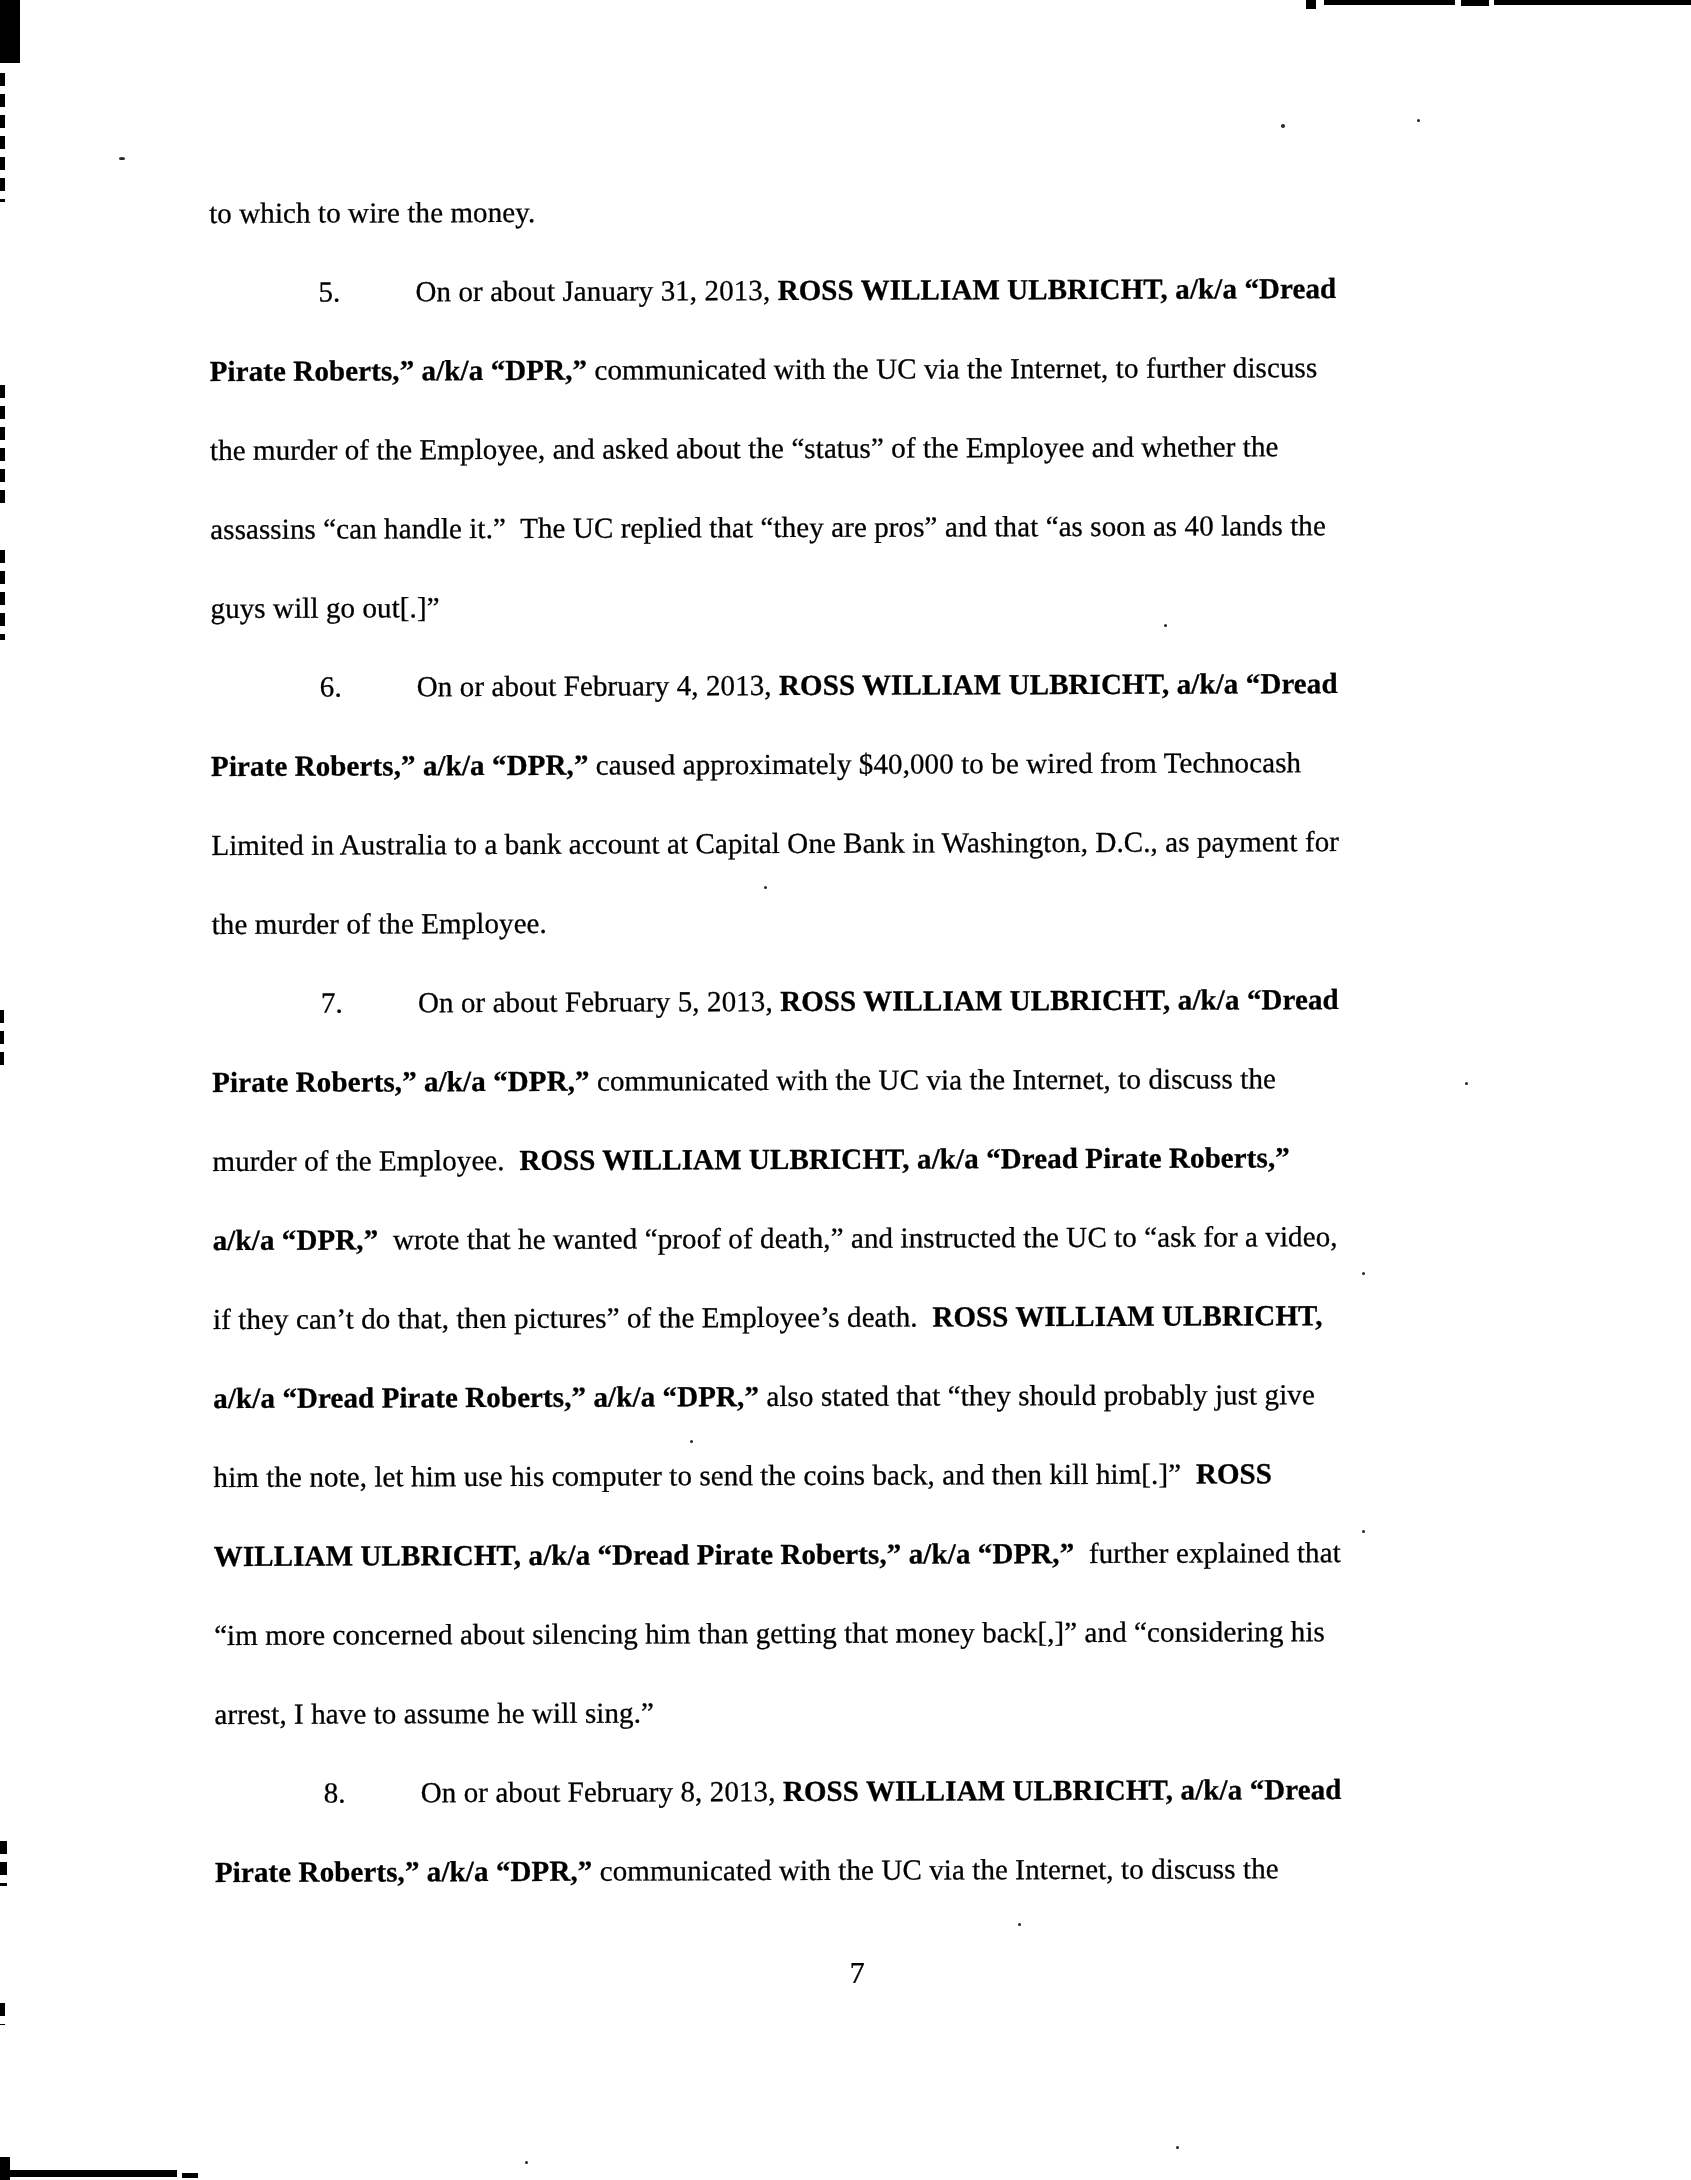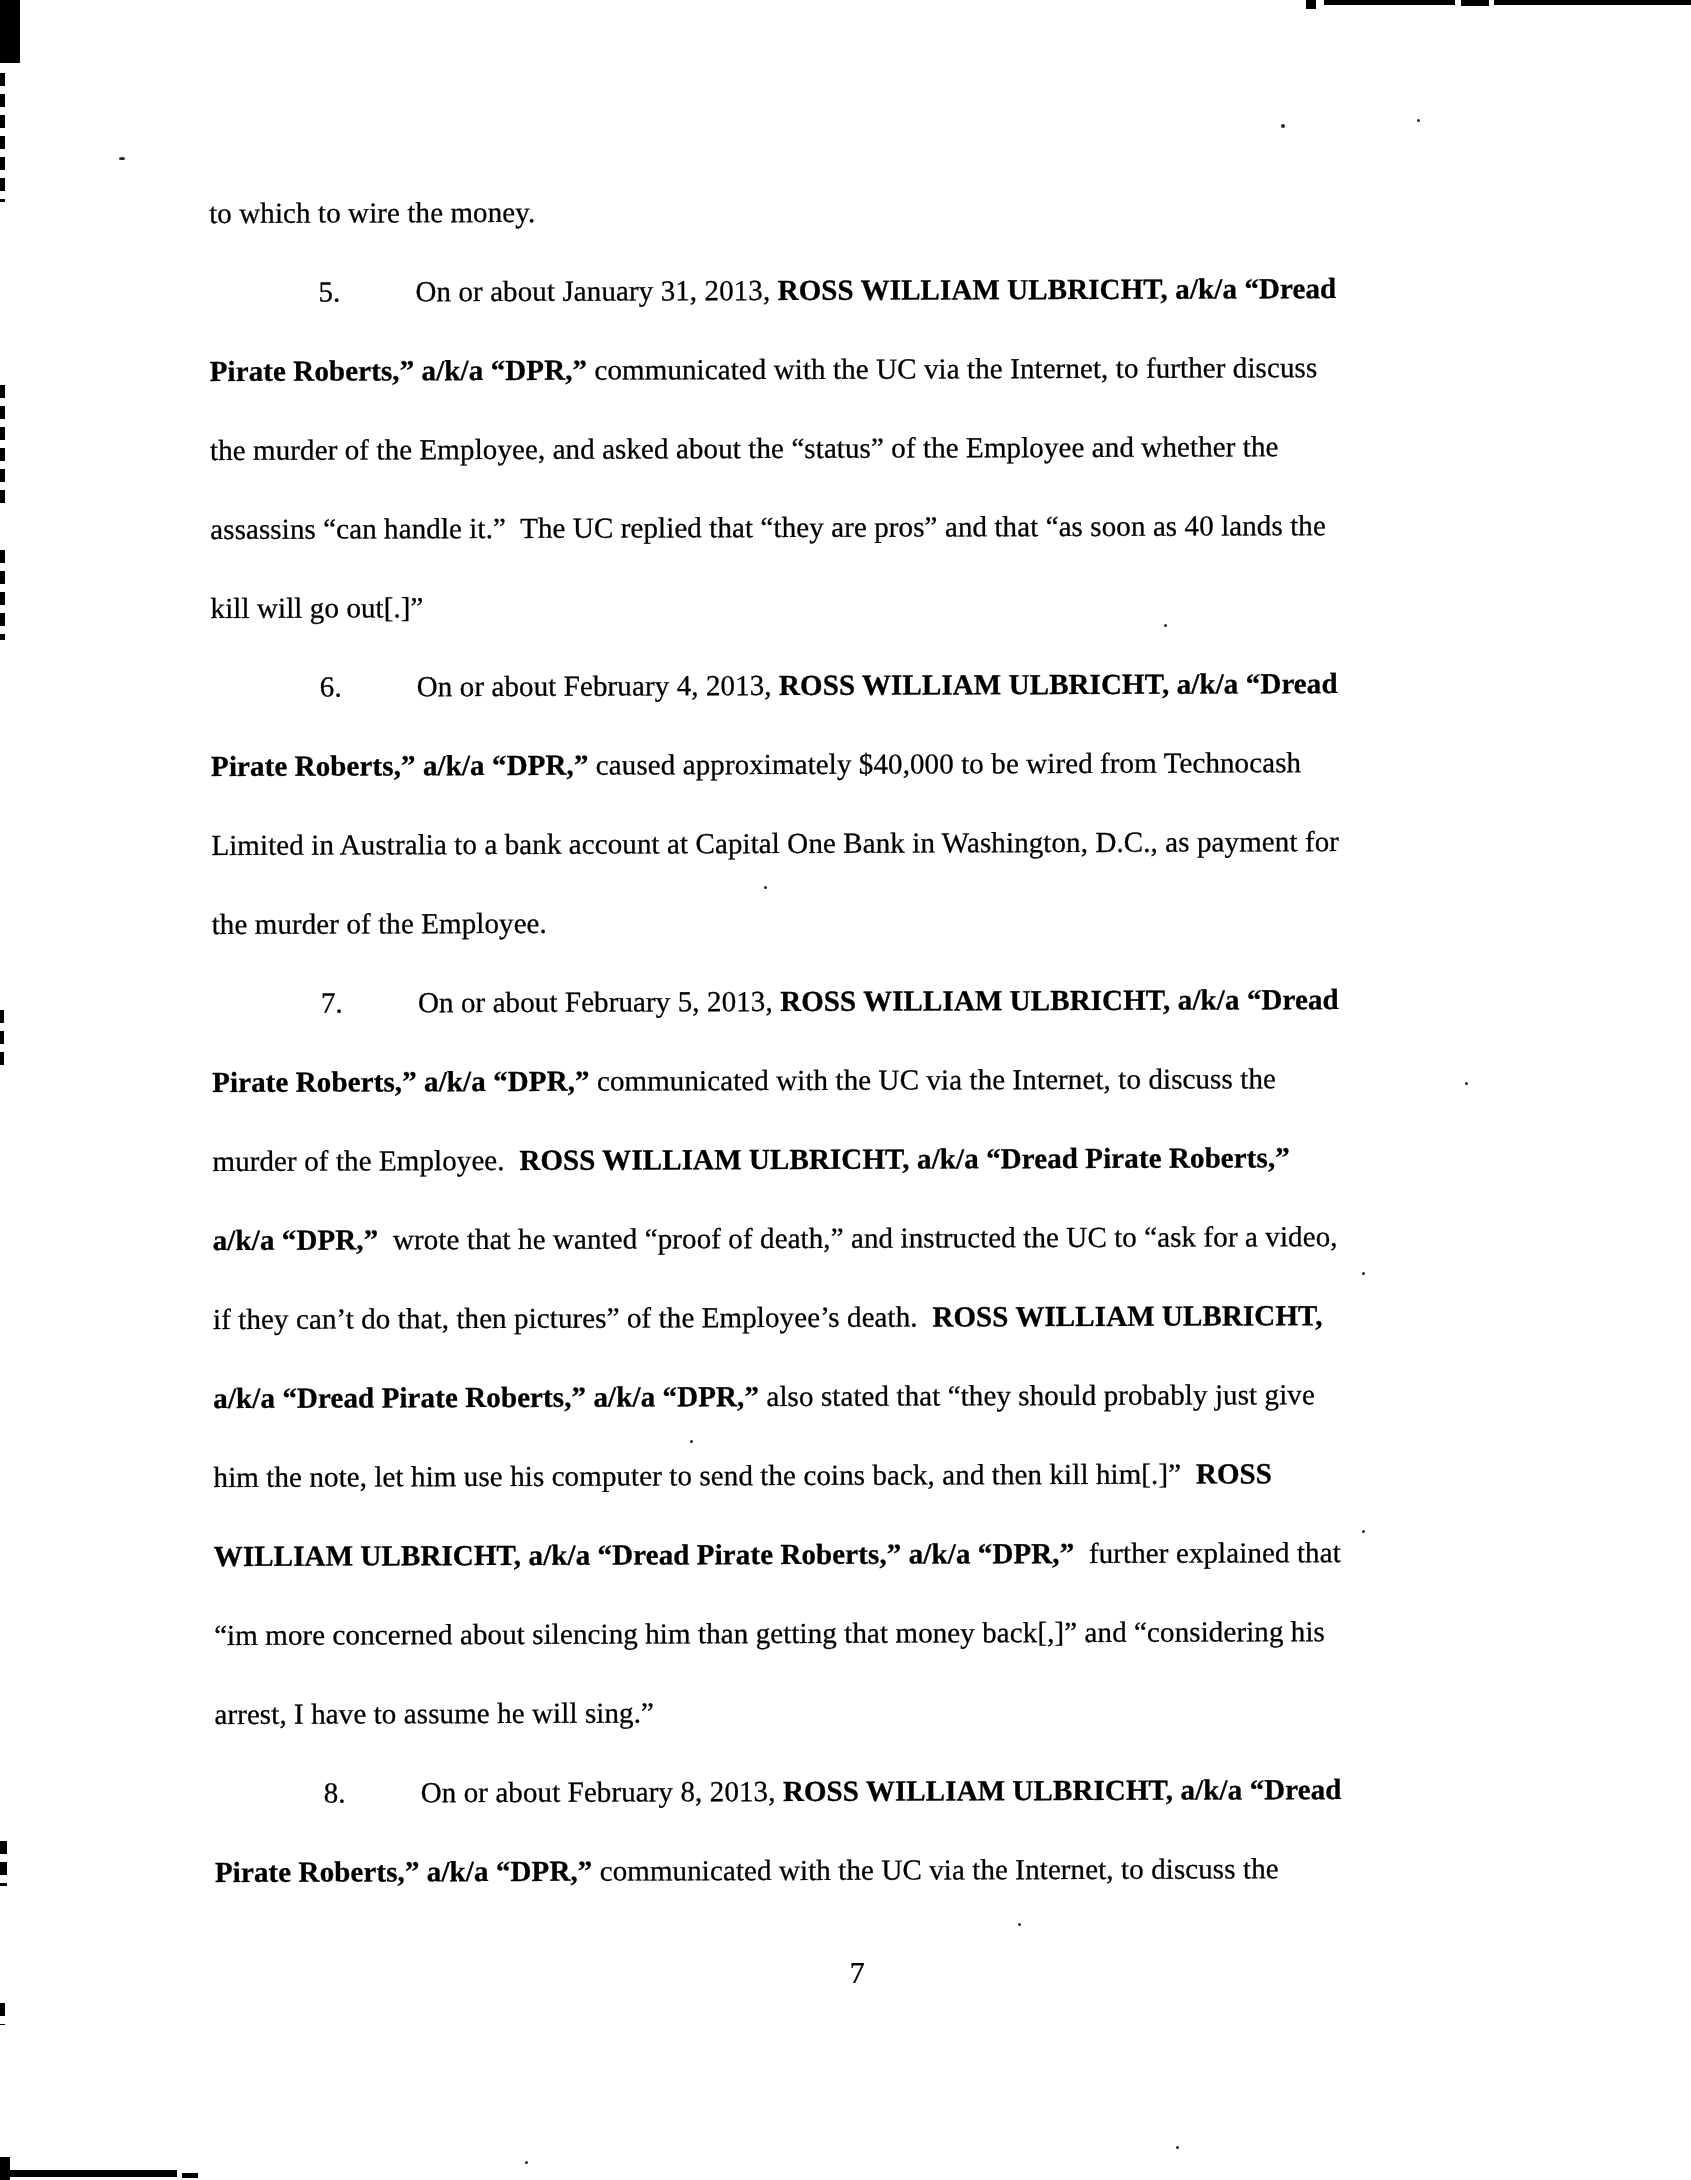--- a/index.html
+++ b/index.html
@@ -80,21 +80,21 @@
   <div class="speck" style="left:1176px; top:2146px; width:3px; height:3px;"></div>
 </div>
 
 <div class="textblock">
   <p class="line"><span>to which to wire the money.</span></p>
 
   <p class="line ps"><span class="pnum">5.</span><span>On or about January 31, 2013, </span><span class="b">ROSS WILLIAM ULBRICHT, a/k/a “Dread</span></p>
   <p class="line"><span class="b">Pirate Roberts,” a/k/a “DPR,”</span><span> communicated with the UC via the Internet, to further discuss</span></p>
   <p class="line"><span>the murder of the Employee, and asked about the “status” of the Employee and whether the</span></p>
   <p class="line"><span>assassins “can handle it.”&nbsp; The UC replied that “they are pros” and that “as soon as 40 lands the</span></p>
-  <p class="line"><span>kill will go out[.]”</span></p>
+  <p class="line"><span>guys will go out[.]”</span></p>
 
   <p class="line ps"><span class="pnum">6.</span><span>On or about February 4, 2013, </span><span class="b">ROSS WILLIAM ULBRICHT, a/k/a “Dread</span></p>
   <p class="line"><span class="b">Pirate Roberts,” a/k/a “DPR,”</span><span> caused approximately $40,000 to be wired from Technocash</span></p>
   <p class="line"><span>Limited in Australia to a bank account at Capital One Bank in Washington, D.C., as payment for</span></p>
   <p class="line"><span>the murder of the Employee.</span></p>
 
   <p class="line ps"><span class="pnum">7.</span><span>On or about February 5, 2013, </span><span class="b">ROSS WILLIAM ULBRICHT, a/k/a “Dread</span></p>
   <p class="line"><span class="b">Pirate Roberts,” a/k/a “DPR,”</span><span> communicated with the UC via the Internet, to discuss the</span></p>
   <p class="line"><span>murder of the Employee.&nbsp; </span><span class="b">ROSS WILLIAM ULBRICHT, a/k/a “Dread Pirate Roberts,”</span></p>
   <p class="line"><span class="b">a/k/a “DPR,”</span><span>&nbsp; wrote that he wanted “proof of death,” and instructed the UC to “ask for a video,</span></p>

